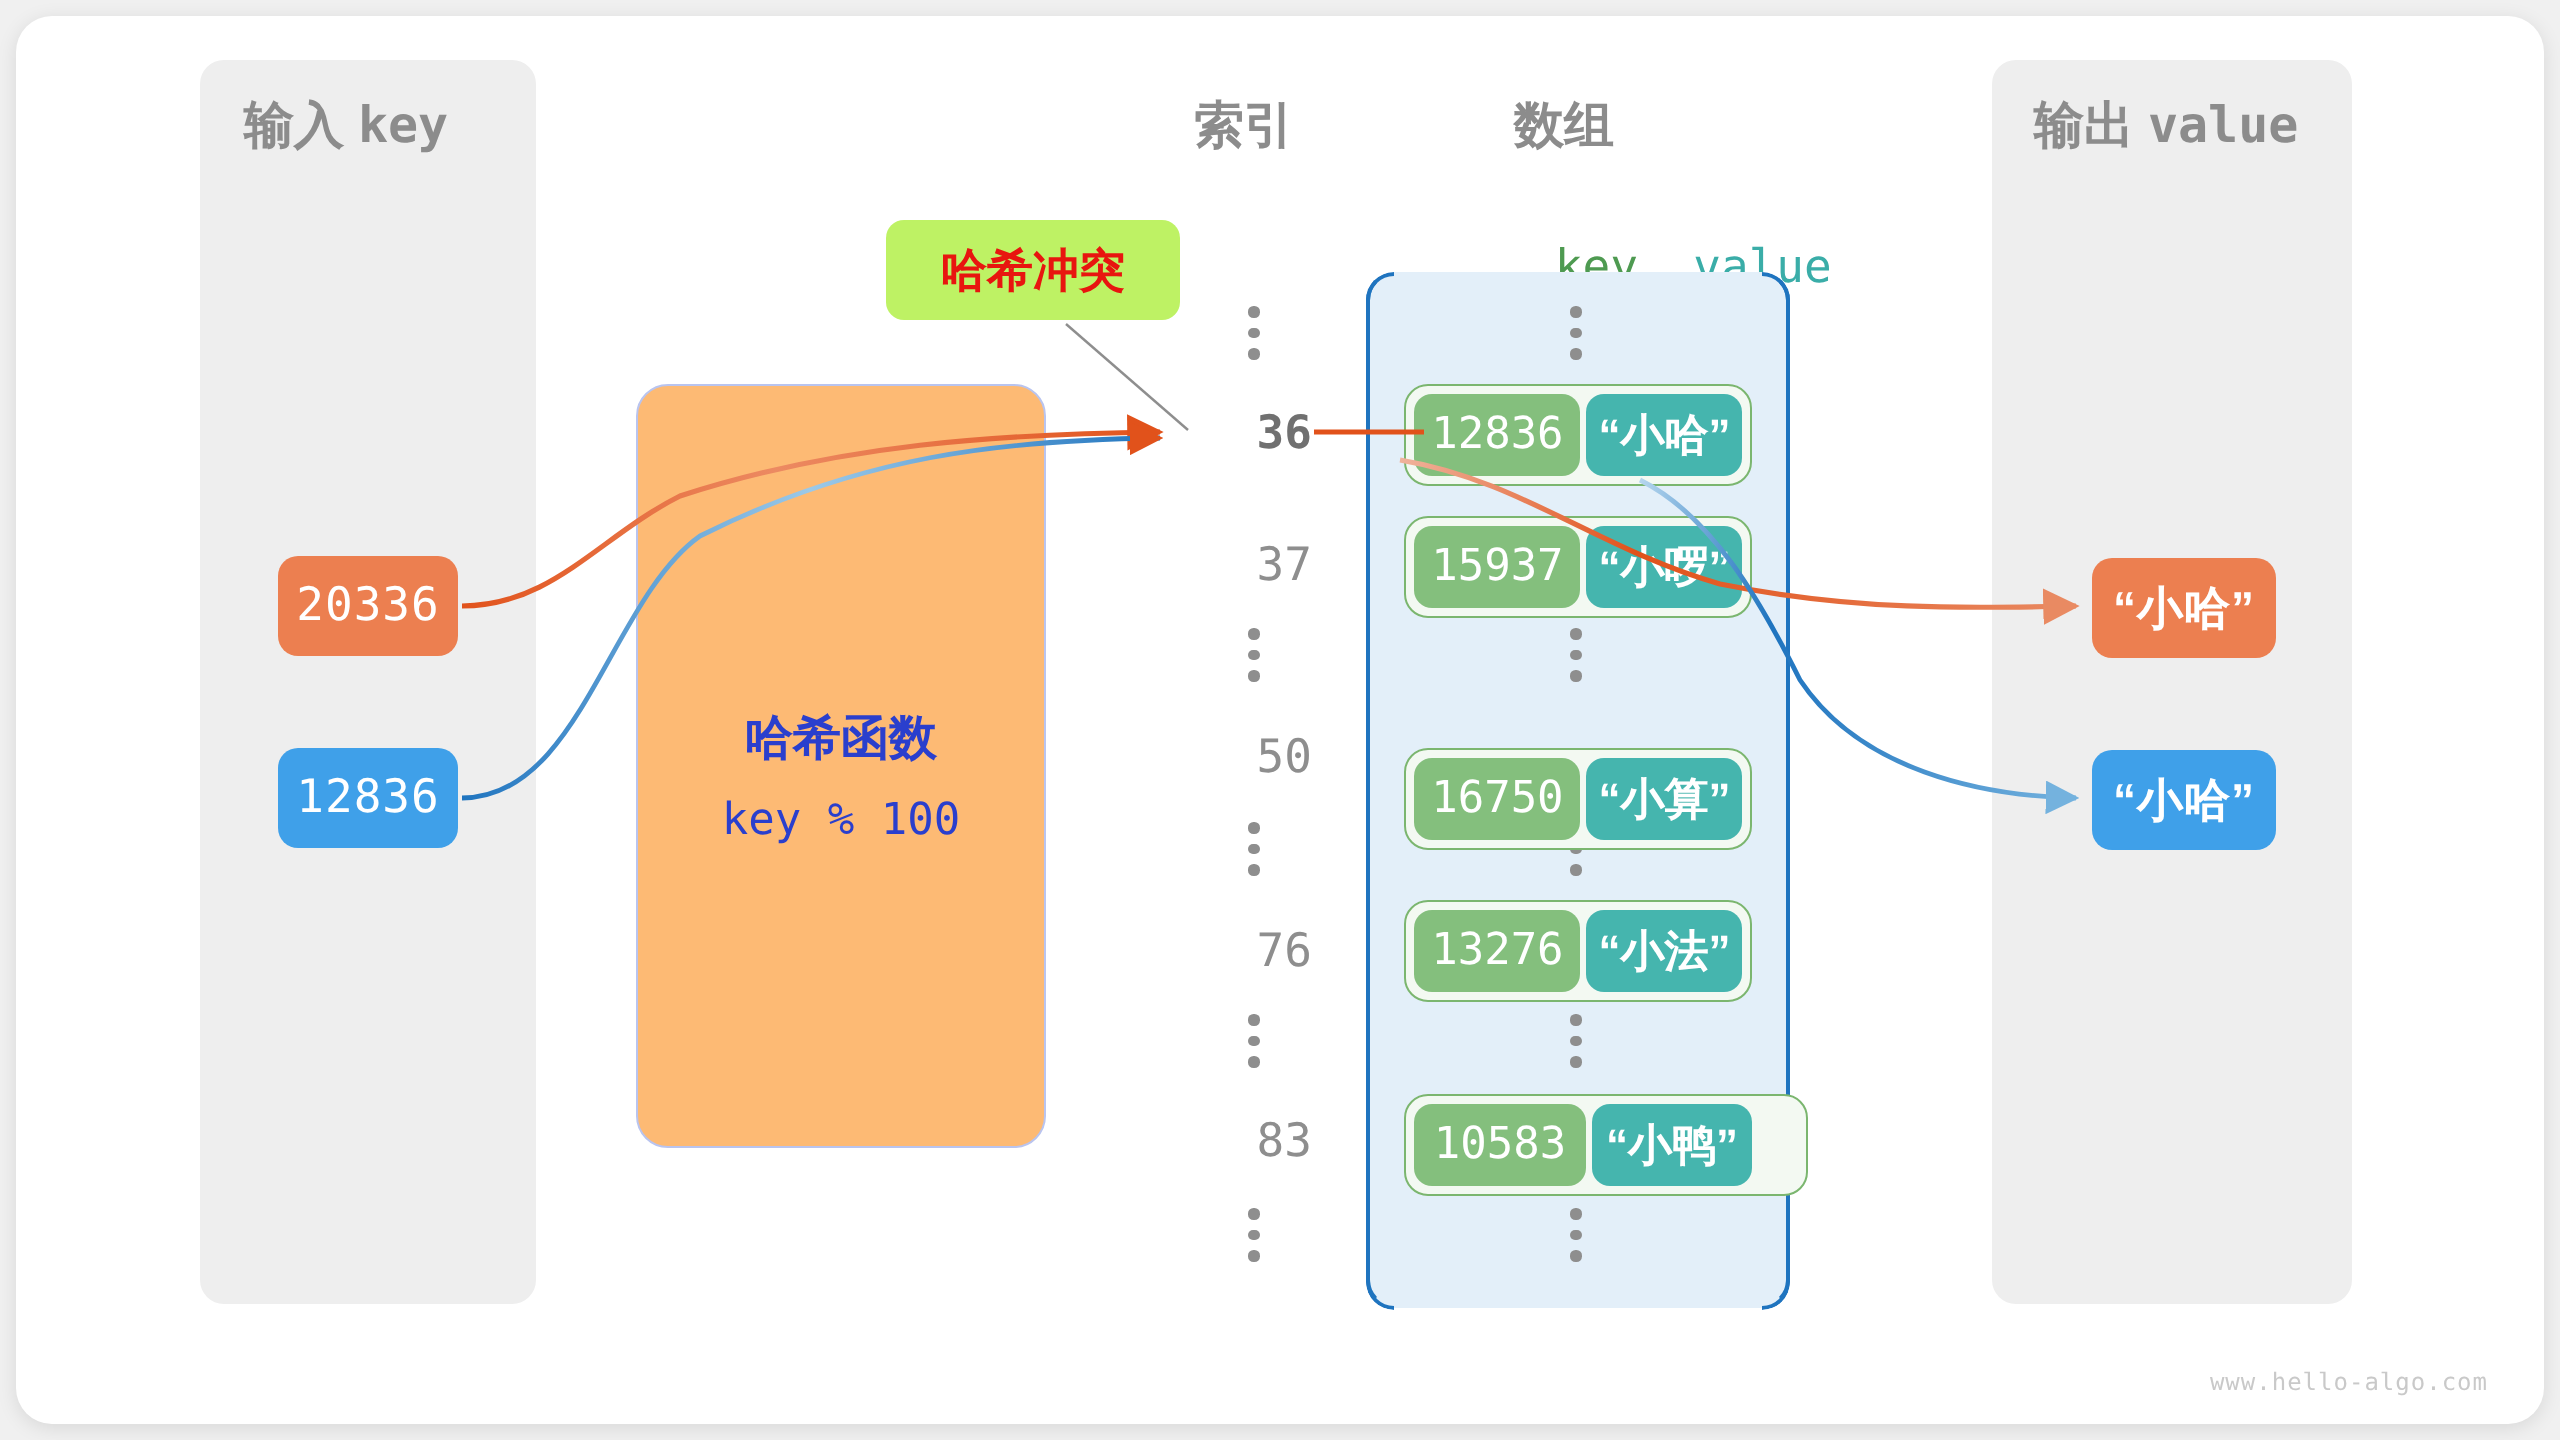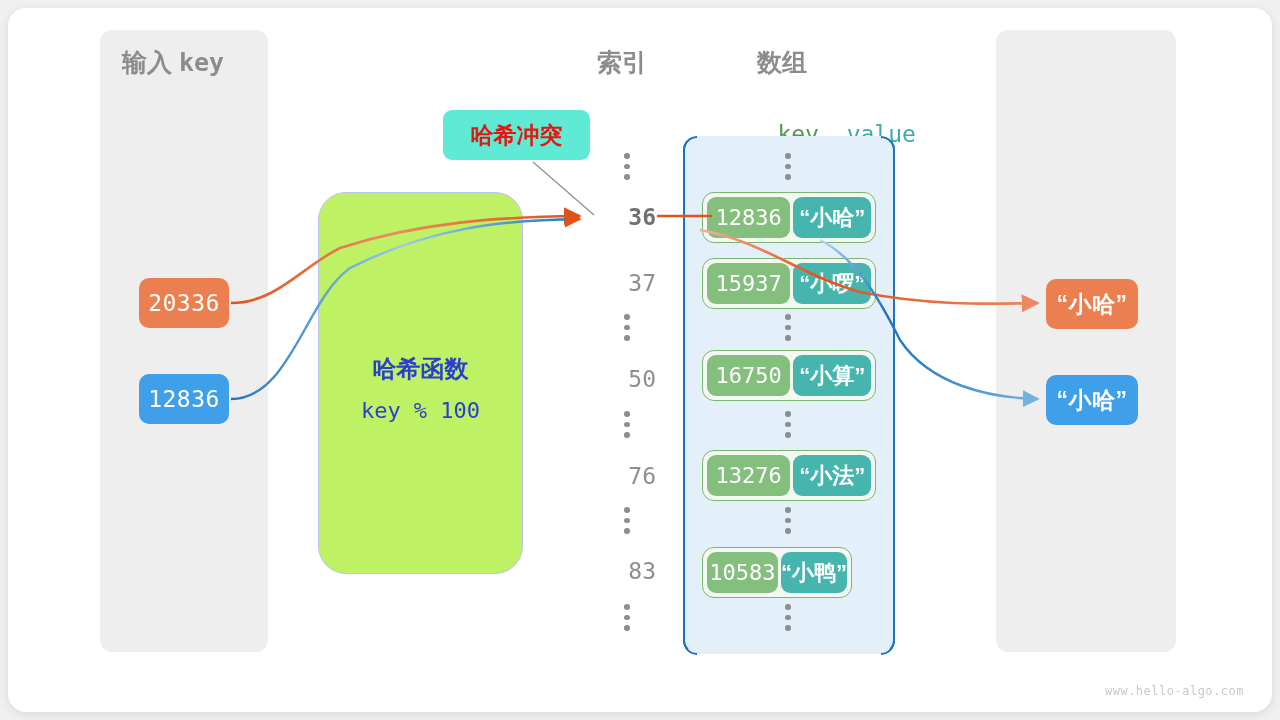--- a/index.html
+++ b/index.html
@@ -60,37 +60,37 @@
     justify-content: center;
     letter-spacing: .5px;
   }
   .pill.orange { background: #ec7f50; }
   .pill.blue   { background: #3fa0e9; }
   .pill.cjk    { font-family: "Liberation Sans", sans-serif; font-weight: bold; }
 
   
   .hashbox {
     position: absolute;
-    background: #bef264;
+    background: #fdba74;
     border: 1.5px solid #b9c4ef;
-    border-radius: 28px;
+    border-radius: 16px;
   }
   .hash-label {
     position: absolute;
     width: 100%;
     text-align: center;
     color: #2a3fcd;
   }
   .hash-title { font-size: 24px; font-weight: bold; top: 160px; }
   .hash-expr  { font-size: 22px; top: 205px; font-family: "DejaVu Sans Mono", monospace; }
 
   
   .badge {
     position: absolute;
-    background: #5eead4;
+    background: #bef264;
     border-radius: 9px;
     color: #e8150f;
     font-size: 23px;
     font-weight: bold;
     display: flex;
     align-items: center;
     justify-content: center;
   }
 
   
@@ -274,29 +274,29 @@
     </div>
 
   <div class="entry" style="left:702px; top:192px; width:174px; height:51px;">
     <div class="cell key">12836</div>
     <div class="cell val">“小哈”</div>
   </div>
   <div class="entry" style="left:702px; top:258px; width:174px; height:51px;border-radius:12px;">
     <div class="cell key">15937</div>
     <div class="cell val">“小啰”</div>
   </div>
-  <div class="entry" style="left:702px; top:350px; width:174px; height:51px;">
+  <div class="entry" style="left:702px; top:374px; width:174px; height:51px;">
     <div class="cell key">16750</div>
     <div class="cell val">“小算”</div>
   </div>
   <div class="entry" style="left:702px; top:450px; width:174px; height:51px;">
     <div class="cell key">13276</div>
     <div class="cell val">“小法”</div>
   </div>
-  <div class="entry" style="left:702px; top:547px; width:150px; height:51px;">
+  <div class="entry" style="left:702px; top:547px; width:202px; height:51px;">
     <div class="cell key">10583</div>
     <div class="cell val">“小鸭”</div>
   </div>
 
   <div class="vdots" style="left:618px; top:153px;">
       <i></i>
       <i></i>
       <i></i>
     </div>
   <div class="idx hl" style="left:596px; top:204px;">36</div>
@@ -319,20 +319,23 @@
       <i></i>
     </div>
   <div class="idx" style="left:596px; top:558px;">83</div>
   <div class="vdots" style="left:618px; top:604px;">
       <i></i>
       <i></i>
       <i></i>
     </div>
 
   <div class="panel" style="left:996px; top:30px; width:180px; height:622px;"></div>
+  <div class="panel-title" style="left:1017px; top:46px;">
+    <span>输出</span><span>&nbsp;</span><span class="mono">value</span>
+  </div>
 
   <div class="pill orange cjk" style="left:1046px; top:279px; width:92px; height:50px;">“小哈”</div>
   <div class="pill blue cjk" style="left:1046px; top:375px; width:92px; height:50px;">“小哈”</div>
 
   <svg class="overlay" viewBox="0 0 1280 720">
     <defs>
       <linearGradient id="gradOrangeIn" x1="0" y1="0" x2="1" y2="0">
         <stop offset="0" stop-color="#e1521b"></stop>
         <stop offset="0.45" stop-color="#ec8a62"></stop>
         <stop offset="1" stop-color="#e1521b"></stop>

